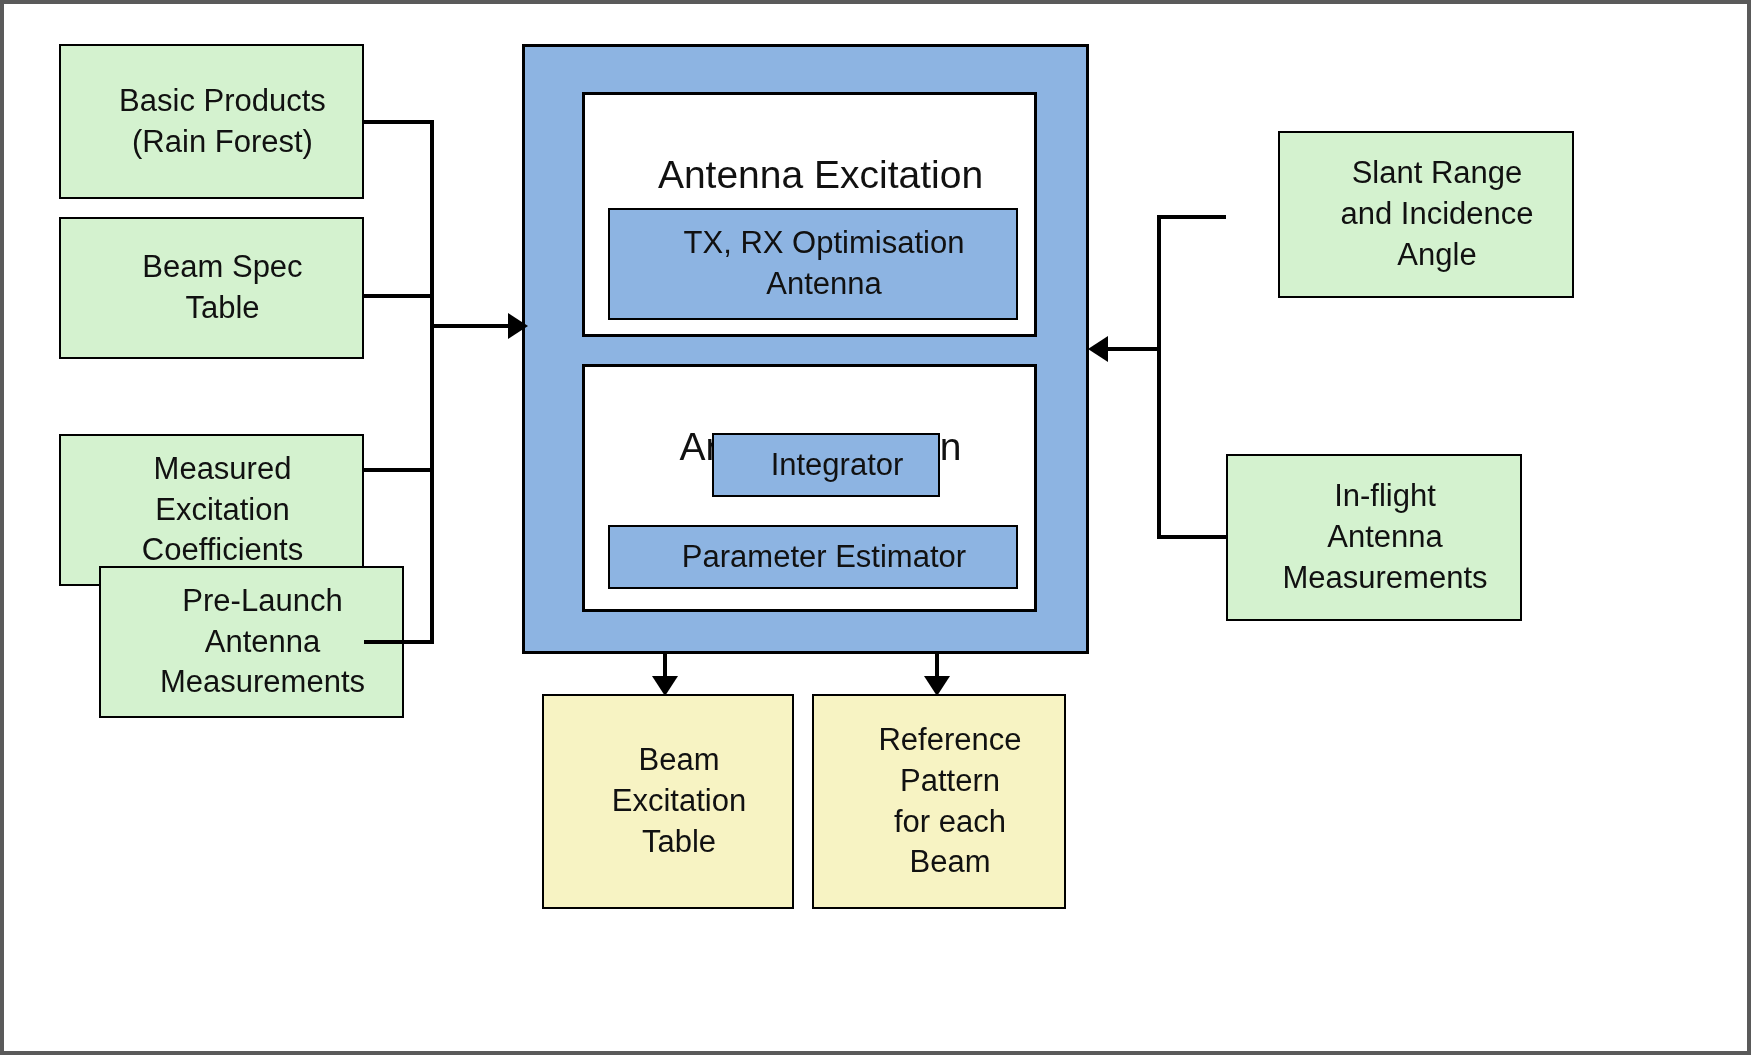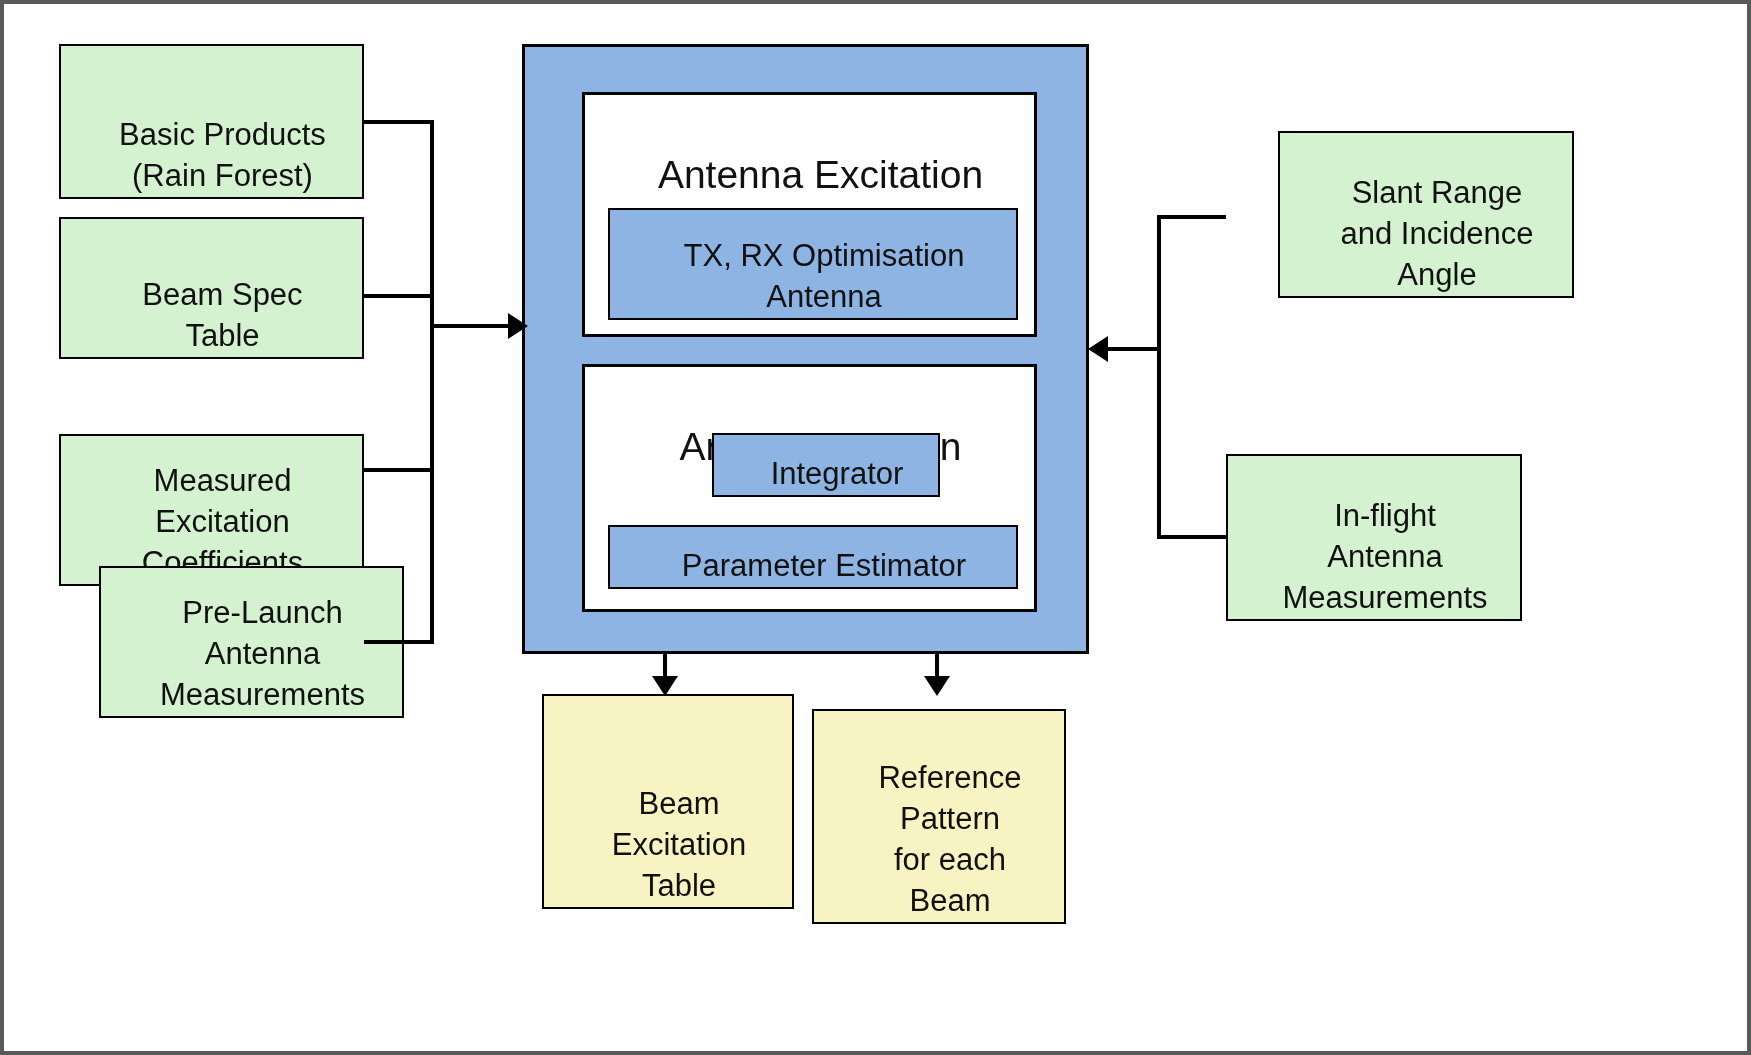--- a/index.html
+++ b/index.html
@@ -13,21 +13,21 @@
     width: 1751px;
     height: 1055px;
     background: #ffffff;
     border: 4px solid #5a5a5a;
     overflow: hidden;
   }
   .box {
     position: absolute;
     border: 2px solid #000000;
     display: flex;
-    align-items: flex-end;
+    align-items: center;
     justify-content: center;
     text-align: center;
     white-space: pre-line;
     font-size: 31px;
     line-height: 1.32;
     padding-left: 22px;
   }
   .green  { background: var(--input-box, #d4f2cf); }
   .yellow { background: var(--output-box, #f7f3c3); }
   .bluefill { background: var(--process-box, #8db4e2); }
@@ -62,21 +62,21 @@
   .txrx       { left: 23px;  top: 113px; width: 410px; height: 112px; }
   .integrator { left: 127px; top: 66px;  width: 228px; height: 64px;  }
   .estimator  { left: 23px;  top: 158px; width: 410px; height: 64px;  }
 
   
   .b-r1 { left: 1274px; top: 127px; width: 296px; height: 167px; }
   .b-r2 { left: 1222px; top: 450px; width: 296px; height: 167px; }
 
   
   .b-o1 { left: 538px; top: 690px; width: 252px; height: 215px; }
-  .b-o2 { left: 808px; top: 690px; width: 254px; height: 215px; margin-top: 15px; }
+  .b-o2 { left: 808px; top: 690px; width: 254px; height: 215px; }
 
   .connectors {
     position: absolute;
     left: 0; top: 0;
     width: 1751px; height: 1055px;
     pointer-events: none;
   }
 </style>
 </head>
 <body>

